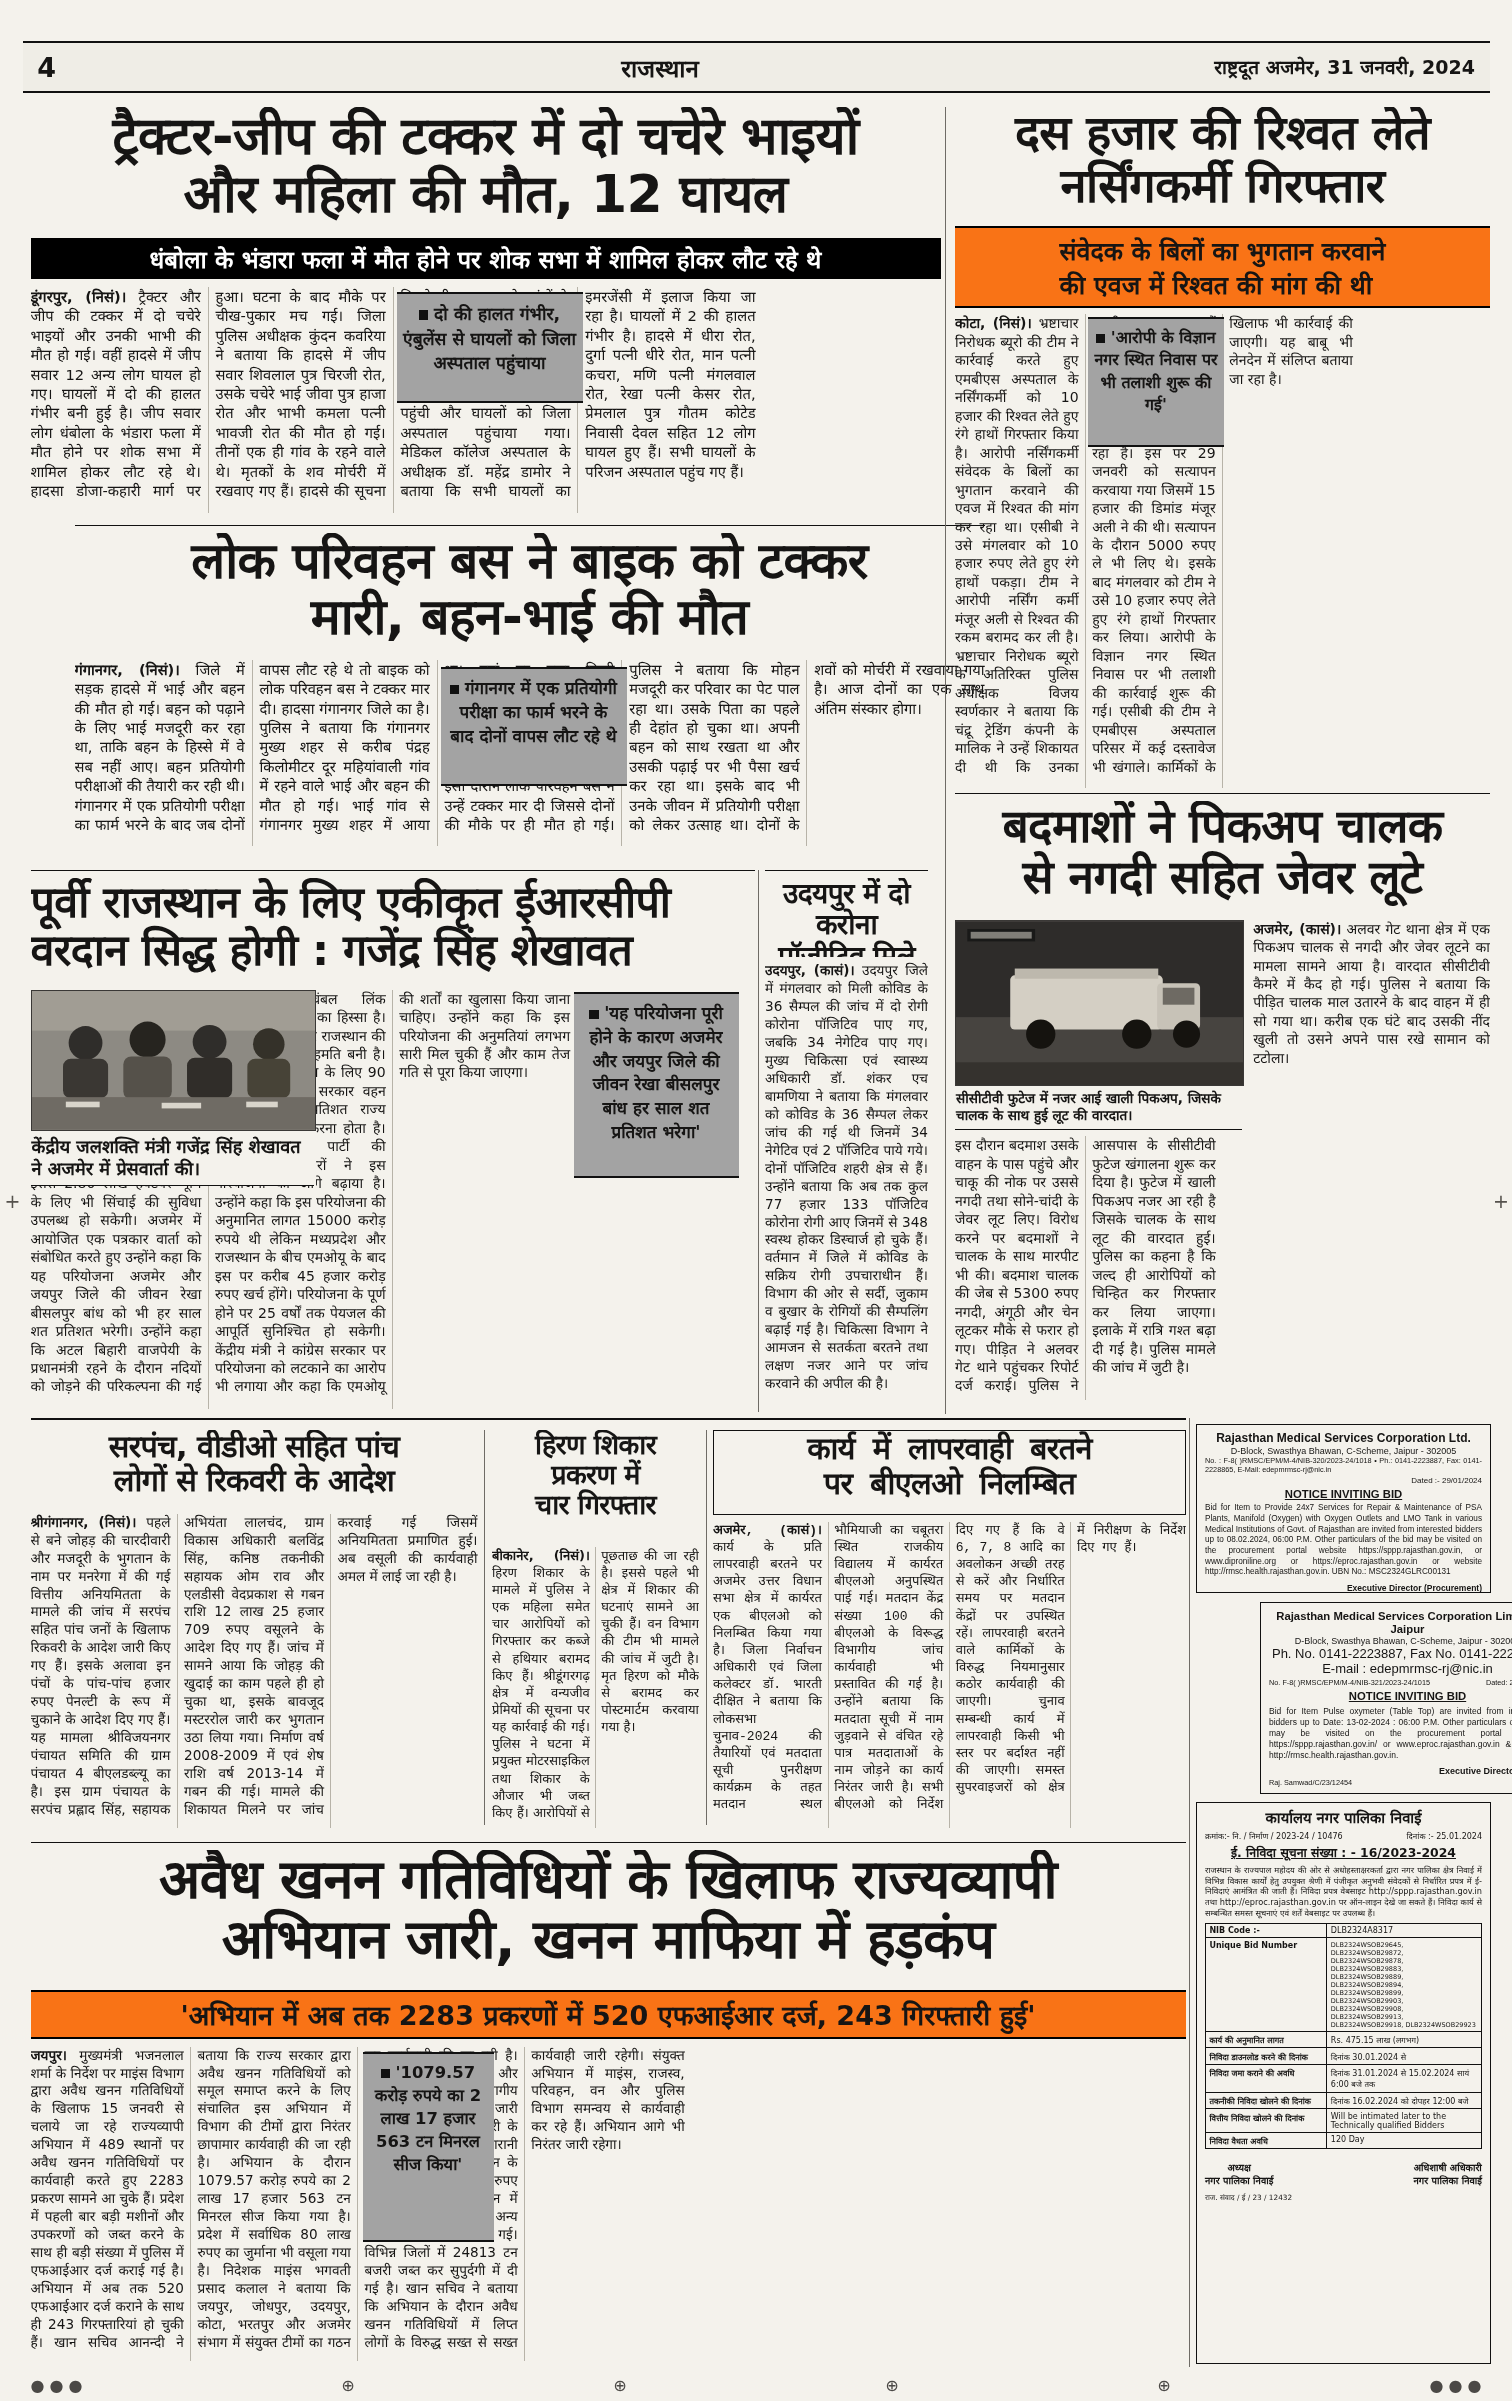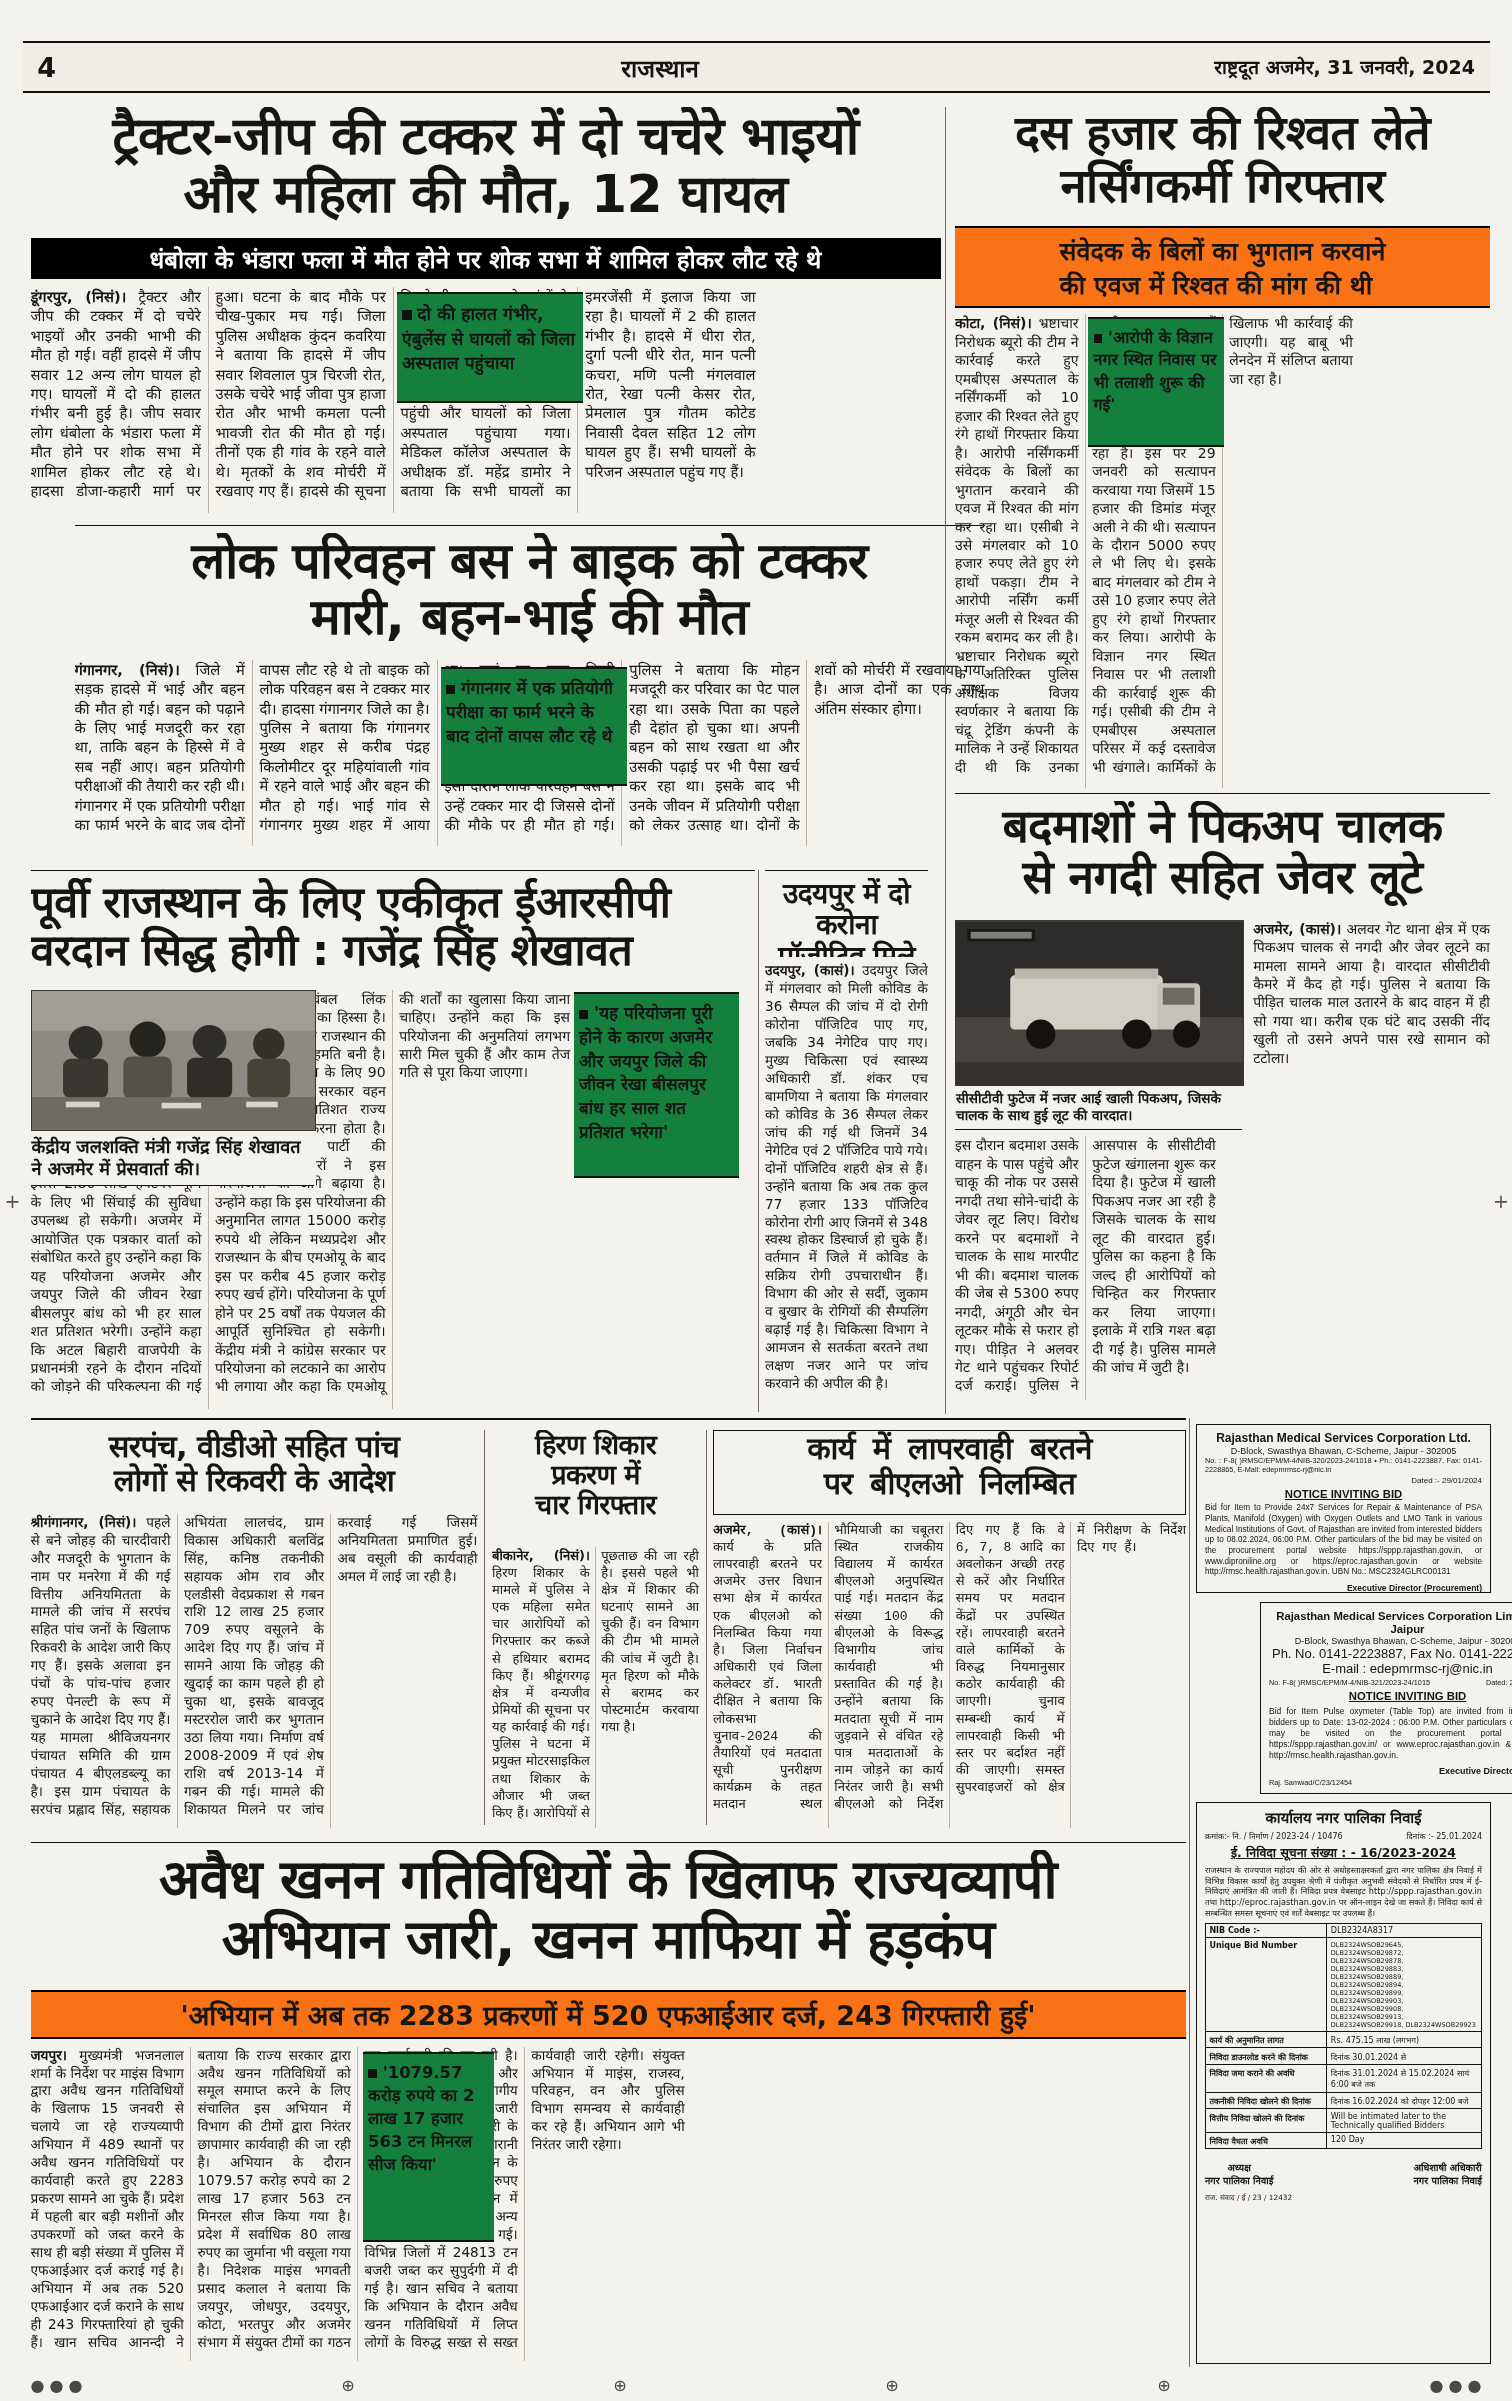--- a/index.html
+++ b/index.html
@@ -4,22 +4,22 @@
 <style>
   html,body{margin:0;padding:0;background:#d8d6d0;}
   .page{position:relative;width:1512px;height:2401px;background:#f4f2ec;color:#161514;
         font-family:"DejaVu Sans","Liberation Sans",sans-serif;overflow:hidden;}
   .abs{position:absolute;}
   .headline{font-weight:bold;white-space:pre-line;text-align:center;line-height:1.12;letter-spacing:-0.6px;overflow:hidden;}
   .subbar{background:#000;color:#fff;font-weight:bold;display:flex;align-items:center;justify-content:center;text-align:center;white-space:pre-line;}
   .subrule{border-top:2.3px solid #000;border-bottom:2.3px solid #000;font-weight:bold;display:flex;align-items:center;justify-content:center;text-align:left;white-space:pre-line;background:#f97316;}
   .body-cols{text-align:justify;overflow:hidden;column-fill:auto;column-rule:0.6px solid #b7b3a8;line-height:1.32;}
   .dl{font-weight:bold;}
-  .inset{position:absolute;background:#15803d;border-top:2.8px solid #111;border-bottom:2.8px solid #111;
-         padding:8px 5.6px;font-weight:bold;z-index:3;line-height:1.4;overflow:hidden;text-align:left;}
+  .inset{position:absolute;background:#a3a3a3;border-top:2.8px solid #111;border-bottom:2.8px solid #111;
+         padding:8px 5.6px;font-weight:bold;z-index:3;line-height:1.4;overflow:hidden;text-align:center;}
   .inset .sq{display:inline-block;background:#111;width:0.55em;height:0.55em;margin-right:5.6px;}
   .caption{font-weight:bold;border-bottom:1.7px solid #111;padding:4.5px 1.1px;line-height:1.25;}
   .photo{border:0.6px solid #3a3836;display:block;}
   .vline{position:absolute;width:1.1px;background:#6f6c66;}
   .hline{position:absolute;height:1.7px;background:#111;}
   .sect{position:absolute;border-top:1.7px solid #111;padding-top:6.8px;box-sizing:border-box;}
   .notice{position:absolute;border:1.7px solid #111;background:#f4f2ec;padding:6.8px 8px;box-sizing:border-box;overflow:hidden;
           font-family:"Liberation Sans","DejaVu Sans",sans-serif;}
   .notice .nm{font-weight:bold;text-align:center;line-height:1.15;}
   .notice .ad{text-align:center;}

